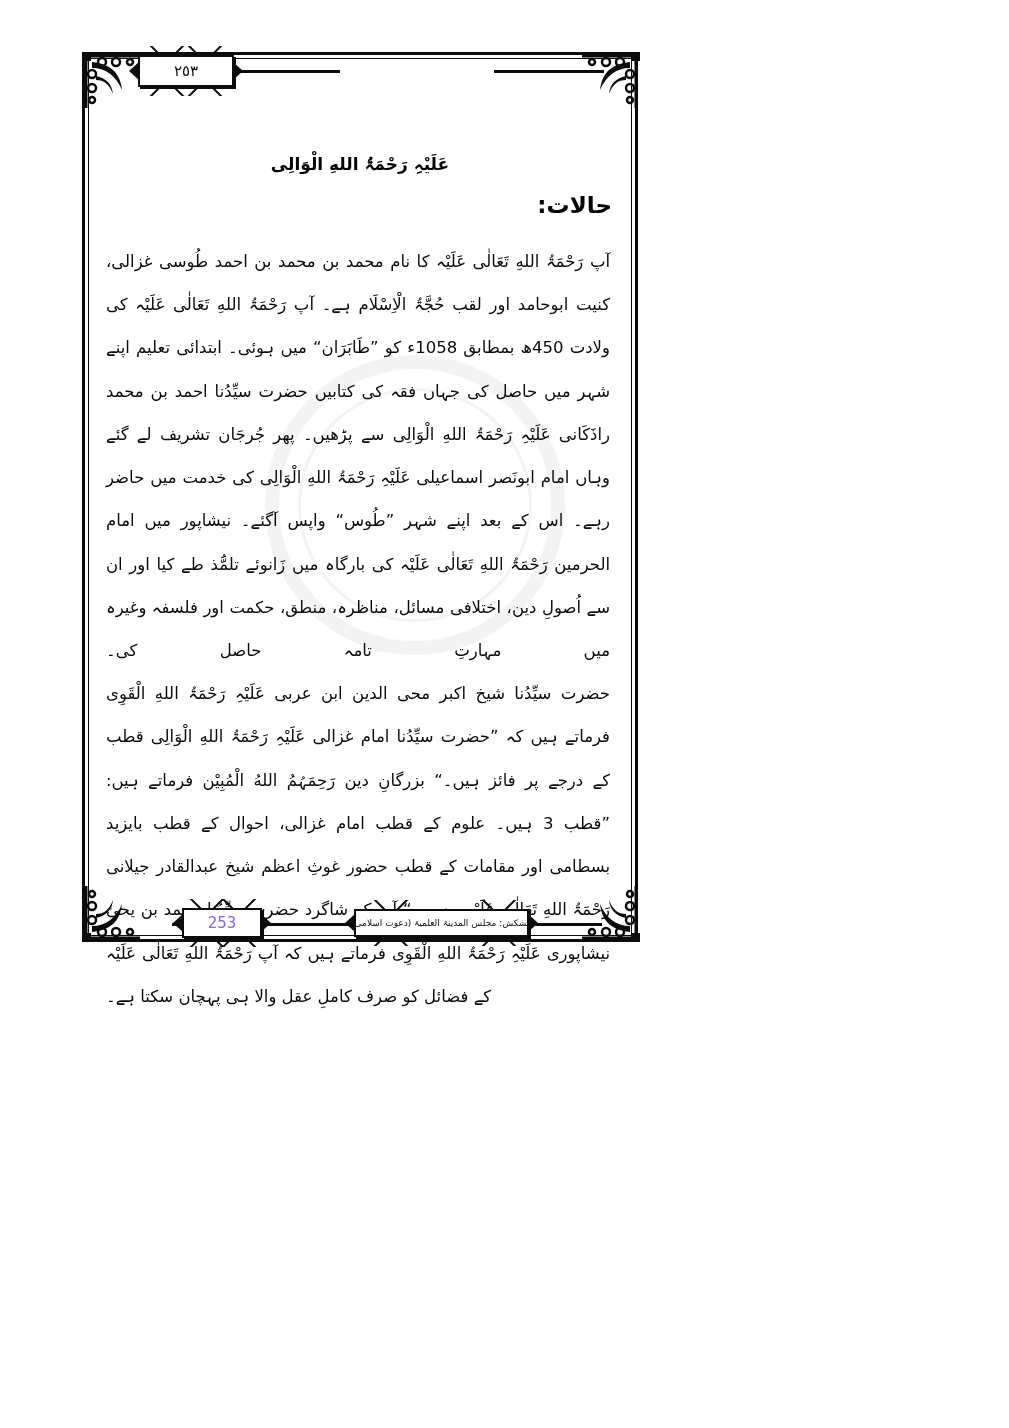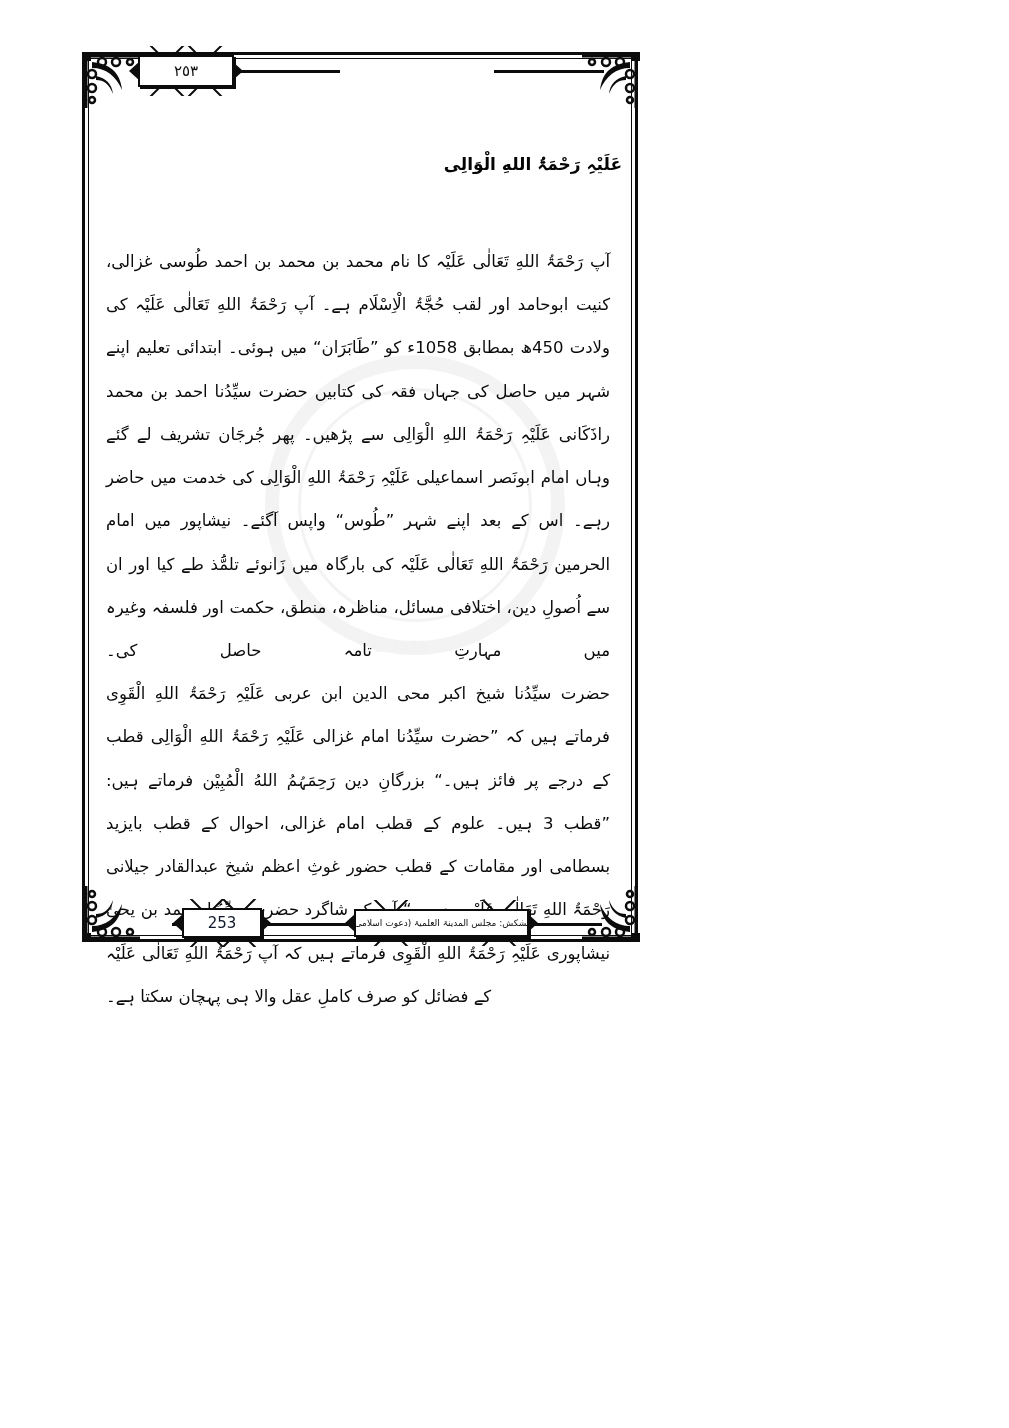--- a/index.html
+++ b/index.html
@@ -54,35 +54,35 @@
 
   .urdu{font-family:"DejaVu Sans","Liberation Sans",sans-serif;direction:rtl;unicode-bidi:embed;}
 
   .hdr-page-num{font-size:15px;color:#0c0c0c;letter-spacing:.5px;}
   .hdr-title{font-size:15px;color:#0c0c0c;white-space:nowrap;}
 
   
   .footer-band{position:absolute;left:82px;top:905px;width:556px;height:38px;}
   .cart-pagenum-bot{left:100px;top:3px;width:80px;height:30px;}
   .cart-credit-bot{left:272px;top:4px;width:175px;height:28px;}
-  .ftr-page-num{font-size:15px;color:#0f172a;}
+  .ftr-page-num{font-size:15px;color:#8b5cf6;}
   .ftr-credit{font-size:9px;color:#0c0c0c;white-space:nowrap;}
 
   
   .content{position:absolute;left:98px;top:92px;width:524px;height:828px;
     direction:rtl;text-align:right;}
 
   .chapter-title{
     position:absolute;left:0;top:10px;width:100%;
     text-align:center;font-size:30px;font-weight:bold;color:#050505;
     direction:rtl;letter-spacing:0px;line-height:1.25;
   }
   .chapter-sub{
     position:absolute;left:0;top:62px;width:100%;
-    text-align:right;font-size:17px;font-weight:bold;color:#050505;direction:rtl;
+    text-align:center;font-size:17px;font-weight:bold;color:#050505;direction:rtl;
   }
   .section-heading{
     position:absolute;right:0;top:100px;width:100%;
     text-align:right;font-size:23px;font-weight:bold;color:#050505;direction:rtl;
     padding-left:0;padding-right:10px;box-sizing:border-box;
   }
   .body-text{
     position:absolute;right:0;top:148px;width:100%;
     font-size:16.5px;line-height:2.62;color:#0a0a0a;direction:rtl;text-align:justify;
     text-align-last:justify;
@@ -199,20 +199,21 @@
       </div>
       <div class="tag-left"></div>
       <div class="tag-right"></div>
       <span class="urdu hdr-page-num">٢٥٣</span>
     </div>
 
   </div>
 
   <div class="content">
     <div class="urdu chapter-sub">عَلَیْہِ رَحْمَۃُ اللهِ الْوَالِی</div>
+    <div class="urdu section-heading">حالات:</div>
     <div class="urdu body-text">
       <p>آپ رَحْمَۃُ اللهِ تَعَالٰی عَلَیْہ کا نام محمد بن محمد بن احمد طُوسی غزالی، کنیت ابوحامد اور لقب حُجَّۃُ الْاِسْلَام ہے۔ آپ رَحْمَۃُ اللهِ تَعَالٰی عَلَیْہ کی ولادت 450ھ بمطابق 1058ء کو ”طَابَرَان“ میں ہوئی۔ ابتدائی تعلیم اپنے شہر میں حاصل کی جہاں فقہ کی کتابیں حضرت سیِّدُنا احمد بن محمد راذَکَانی عَلَیْہِ رَحْمَۃُ اللهِ الْوَالِی سے پڑھیں۔ پھر جُرجَان تشریف لے گئے وہاں امام ابونَصر اسماعیلی عَلَیْہِ رَحْمَۃُ اللهِ الْوَالِی کی خدمت میں حاضر رہے۔ اس کے بعد اپنے شہر ”طُوس“ واپس آگئے۔ نیشاپور میں امام الحرمین رَحْمَۃُ اللهِ تَعَالٰی عَلَیْہ کی بارگاہ میں زَانوئے تلمُّذ طے کیا اور ان سے اُصولِ دین، اختلافی مسائل، مناظرہ، منطق، حکمت اور فلسفہ وغیرہ میں مہارتِ تامہ حاصل کی۔</p>
       <p class="last-line">حضرت سیِّدُنا شیخ اکبر محی الدین ابن عربی عَلَیْہِ رَحْمَۃُ اللهِ الْقَوِی فرماتے ہیں کہ ”حضرت سیِّدُنا امام غزالی عَلَیْہِ رَحْمَۃُ اللهِ الْوَالِی قطب کے درجے پر فائز ہیں۔“ بزرگانِ دین رَحِمَہُمُ اللهُ الْمُبِیْن فرماتے ہیں: ”قطب 3 ہیں۔ علوم کے قطب امام غزالی، احوال کے قطب بایزید بسطامی اور مقامات کے قطب حضور غوثِ اعظم شیخ عبدالقادر جیلانی رَحْمَۃُ اللهِ تَعَالٰی عَلَیْہِم ہیں۔“ آپ کے شاگرد حضرت سیِّدُنا محمد بن یحیٰ نیشاپوری عَلَیْہِ رَحْمَۃُ اللهِ الْقَوِی فرماتے ہیں کہ آپ رَحْمَۃُ اللهِ تَعَالٰی عَلَیْہ کے فضائل کو صرف کاملِ عقل والا ہی پہچان سکتا ہے۔</p>
     </div>
   </div>
 
   <div class="footer-band">
     <div class="rule-line rule-a" style="left:90px;width:200px;"></div>
     <div class="rule-line rule-b" style="left:440px;width:80px;"></div>
 

